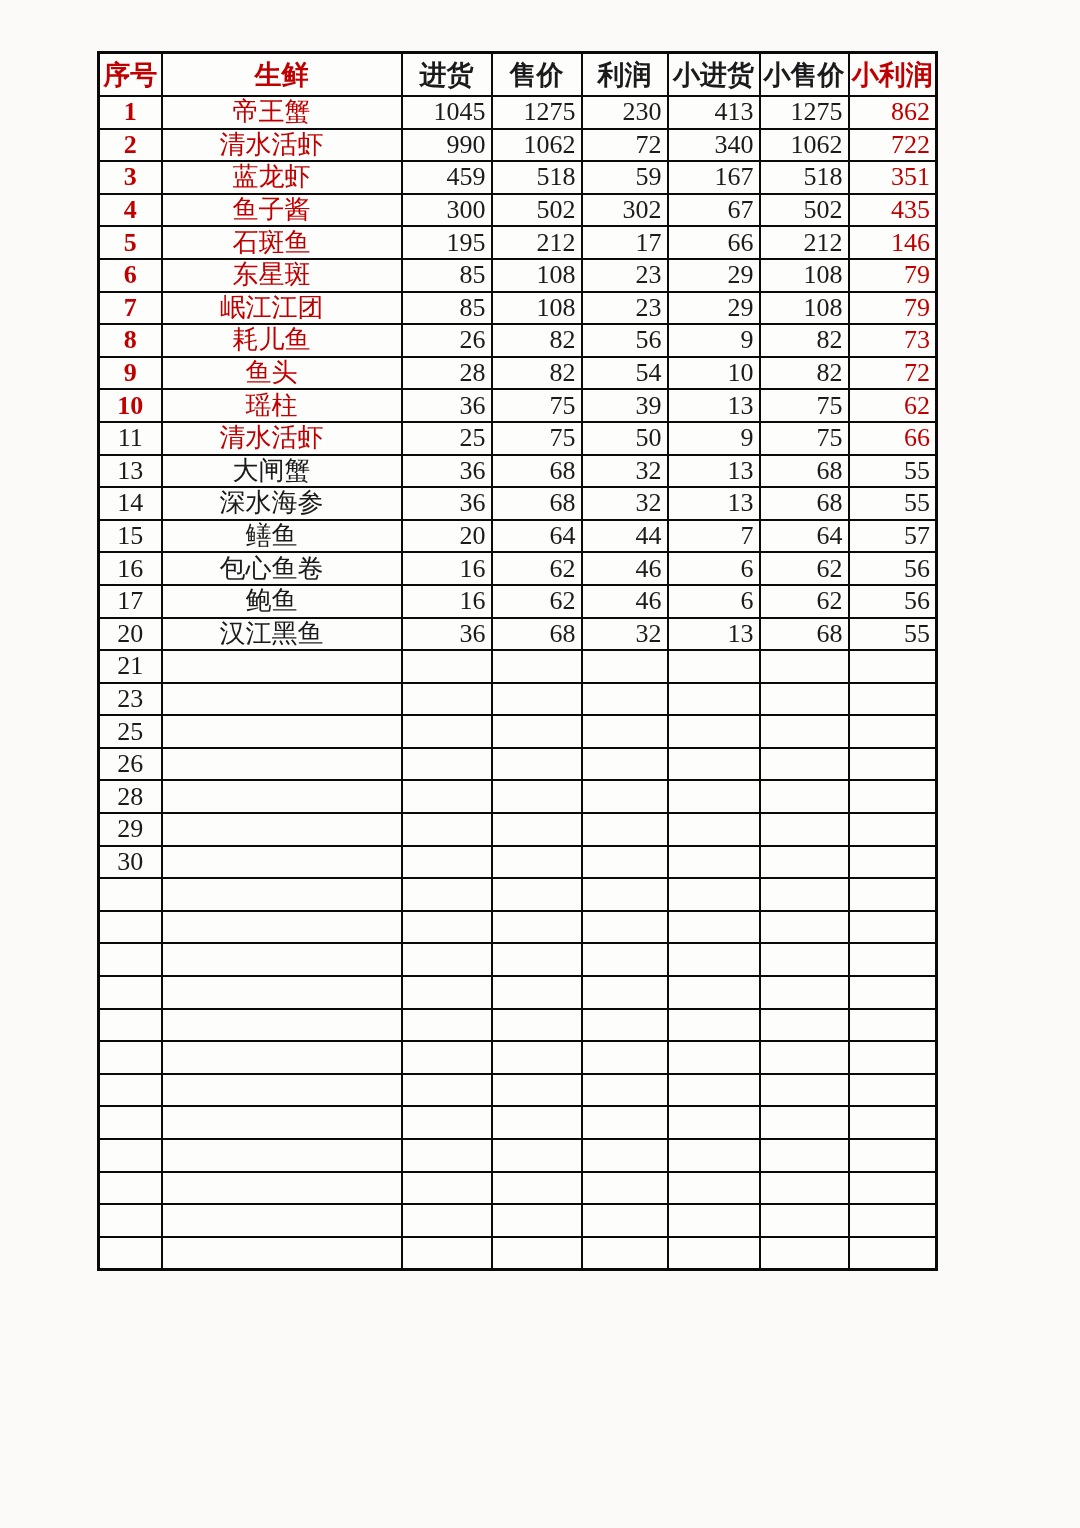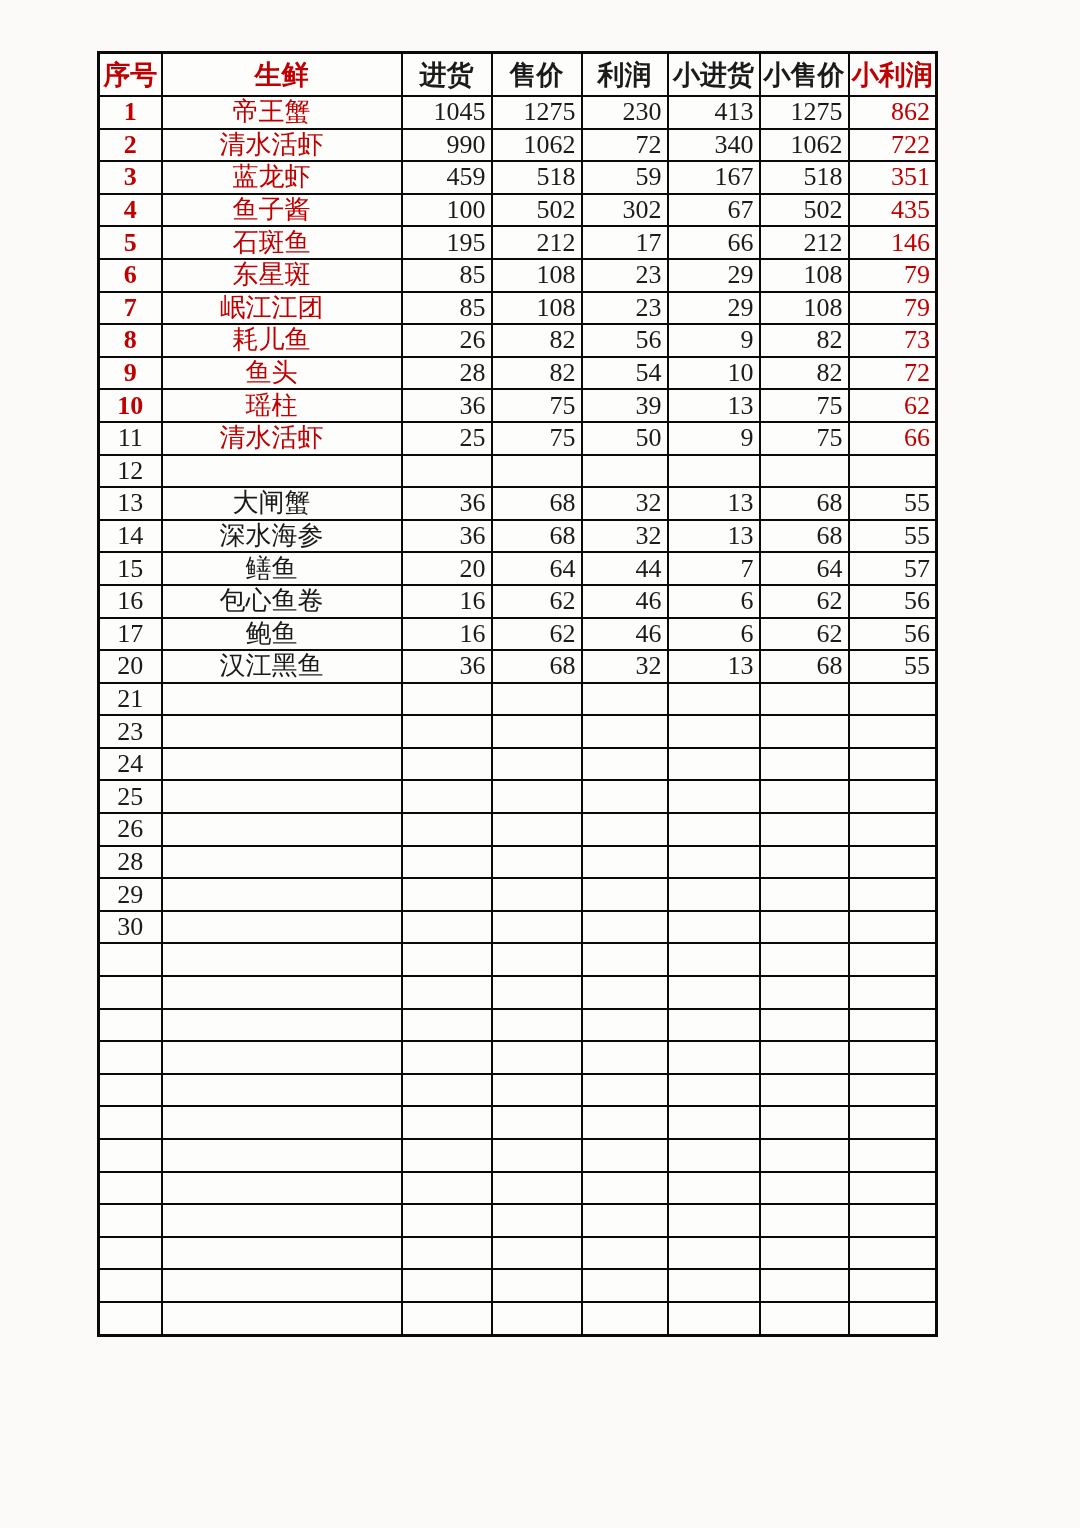--- a/index.html
+++ b/index.html
@@ -101,21 +101,21 @@
           <td class="col-purchase num">459</td>
           <td class="col-sale num">518</td>
           <td class="col-profit num">59</td>
           <td class="col-small_purchase num">167</td>
           <td class="col-small_sale num">518</td>
           <td class="col-small_profit num red">351</td>
         </tr>
         <tr>
           <td class="col-index red bold">4</td>
           <td class="col-name red">鱼子酱</td>
-          <td class="col-purchase num">100</td>
+          <td class="col-purchase num">300</td>
           <td class="col-sale num">502</td>
           <td class="col-profit num">302</td>
           <td class="col-small_purchase num">67</td>
           <td class="col-small_sale num">502</td>
           <td class="col-small_profit num red">435</td>
         </tr>
         <tr>
           <td class="col-index red bold">5</td>
           <td class="col-name red">石斑鱼</td>
           <td class="col-purchase num">195</td>
@@ -179,30 +179,20 @@
           <td class="col-index">11</td>
           <td class="col-name red">清水活虾</td>
           <td class="col-purchase num">25</td>
           <td class="col-sale num">75</td>
           <td class="col-profit num">50</td>
           <td class="col-small_purchase num">9</td>
           <td class="col-small_sale num">75</td>
           <td class="col-small_profit num red">66</td>
         </tr>
         <tr>
-          <td class="col-index">12</td>
-          <td class="col-name"></td>
-          <td class="col-purchase num"></td>
-          <td class="col-sale num"></td>
-          <td class="col-profit num"></td>
-          <td class="col-small_purchase num"></td>
-          <td class="col-small_sale num"></td>
-          <td class="col-small_profit num"></td>
-        </tr>
-        <tr>
           <td class="col-index">13</td>
           <td class="col-name">大闸蟹</td>
           <td class="col-purchase num">36</td>
           <td class="col-sale num">68</td>
           <td class="col-profit num">32</td>
           <td class="col-small_purchase num">13</td>
           <td class="col-small_sale num">68</td>
           <td class="col-small_profit num">55</td>
         </tr>
         <tr>
@@ -269,30 +259,20 @@
           <td class="col-index">23</td>
           <td class="col-name"></td>
           <td class="col-purchase num"></td>
           <td class="col-sale num"></td>
           <td class="col-profit num"></td>
           <td class="col-small_purchase num"></td>
           <td class="col-small_sale num"></td>
           <td class="col-small_profit num"></td>
         </tr>
         <tr>
-          <td class="col-index">24</td>
-          <td class="col-name"></td>
-          <td class="col-purchase num"></td>
-          <td class="col-sale num"></td>
-          <td class="col-profit num"></td>
-          <td class="col-small_purchase num"></td>
-          <td class="col-small_sale num"></td>
-          <td class="col-small_profit num"></td>
-        </tr>
-        <tr>
           <td class="col-index">25</td>
           <td class="col-name"></td>
           <td class="col-purchase num"></td>
           <td class="col-sale num"></td>
           <td class="col-profit num"></td>
           <td class="col-small_purchase num"></td>
           <td class="col-small_sale num"></td>
           <td class="col-small_profit num"></td>
         </tr>
         <tr>

